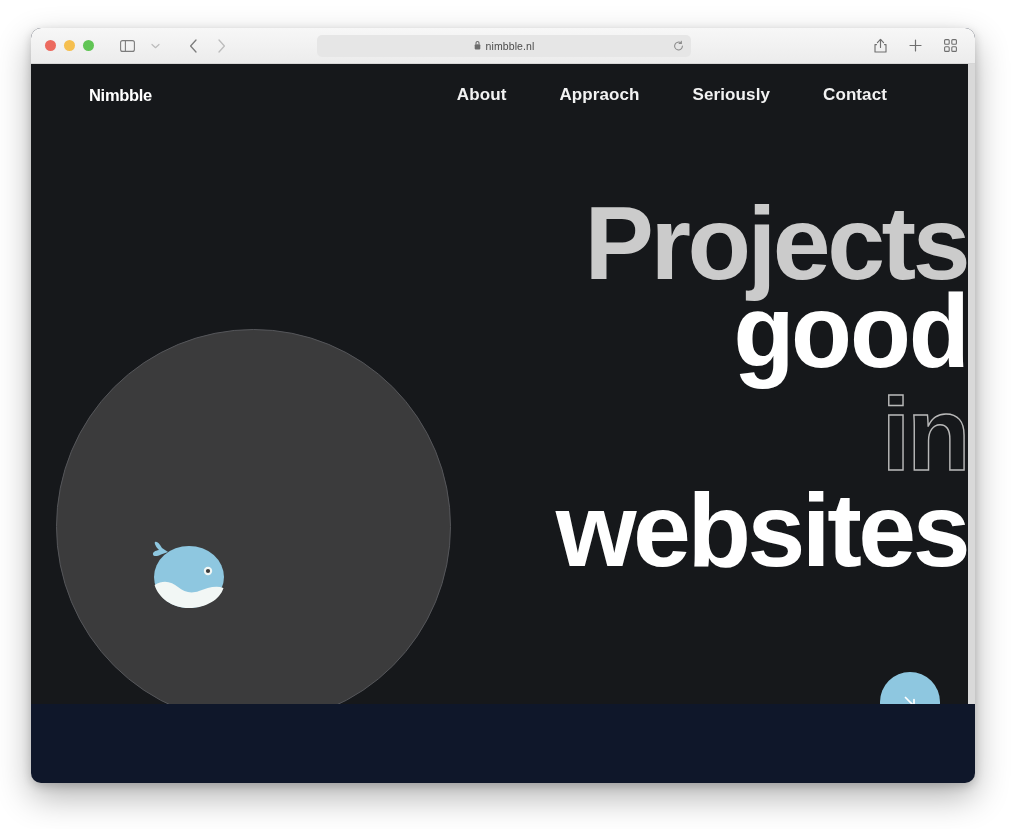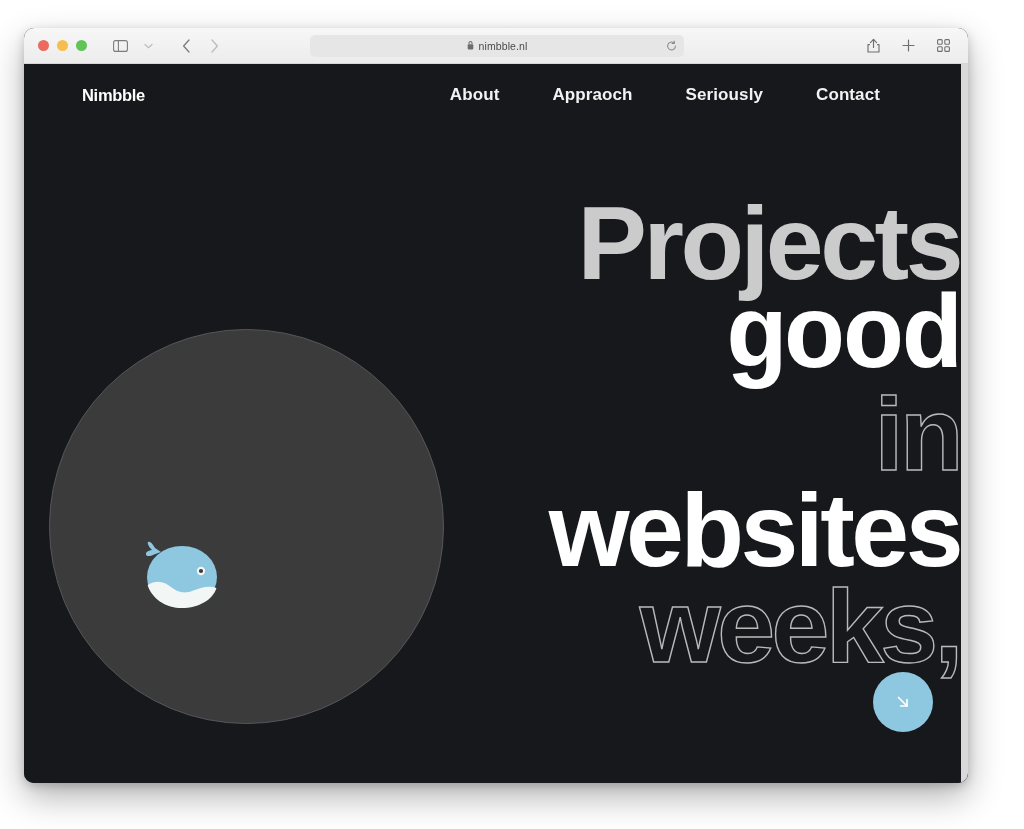--- a/index.html
+++ b/index.html
@@ -6,21 +6,21 @@
   html, body {
     width:1024px; height:829px;
     background:#ffffff;
     font-family:"Liberation Sans", sans-serif;
     overflow:hidden;
   }
 
   
   #browser-window{
     position:absolute;
-    left:24px; top:28px;
+    left:31px; top:28px;
     width:944px; height:755px;
     border-radius:10px;
     background:#0f172a;
     box-shadow:0 14px 34px rgba(0,0,0,.30), 0 3px 10px rgba(0,0,0,.18);
     overflow:hidden;
   }
 
   
   #toolbar{
     position:relative;
@@ -65,21 +65,21 @@
 
   .tb-right{
     position:absolute; right:12px;
     display:flex; align-items:center; gap:9px;
   }
   .tb-right .tb-btn{ color:#6f6f6f; }
 
   
   #page-viewport{
     position:relative;
-    height:719px;
+    height:640px;
     background:#16181b;
     overflow:hidden;
   }
 
   
   #site-header{
     position:absolute; top:0; left:0; right:0;
     height:62px;
     display:flex; align-items:center;
     padding:0 58px 0 58px;
@@ -280,21 +280,20 @@
         <circle cx="66" cy="36" r="4.2" fill="#f2f7f5"></circle>
         <circle cx="66" cy="36" r="2.1" fill="#3b3b3c"></circle>
       </svg>
     </div>
 
     <h1 id="headline">
       <span class="hl-line" id="hl-seriously">Projects</span>
       <span class="hl-line" id="hl-good">good</span>
       <span class="hl-line" id="hl-in">in</span>
       <span class="hl-line" id="hl-websites">websites</span>
-      <span class="hl-line" id="hl-weeks">weeks,</span>
     </h1>
 
     <button id="scroll-button">
       <span>
         <svg width="20" height="20" viewBox="0 0 20 20" fill="none" stroke="#ffffff" stroke-width="1.7" stroke-linecap="round" stroke-linejoin="round">
           <line x1="5.5" y1="5.5" x2="14" y2="14"></line>
           <polyline points="14,7.6 14,14 7.6,14"></polyline>
         </svg>
       </span>
     </button>

